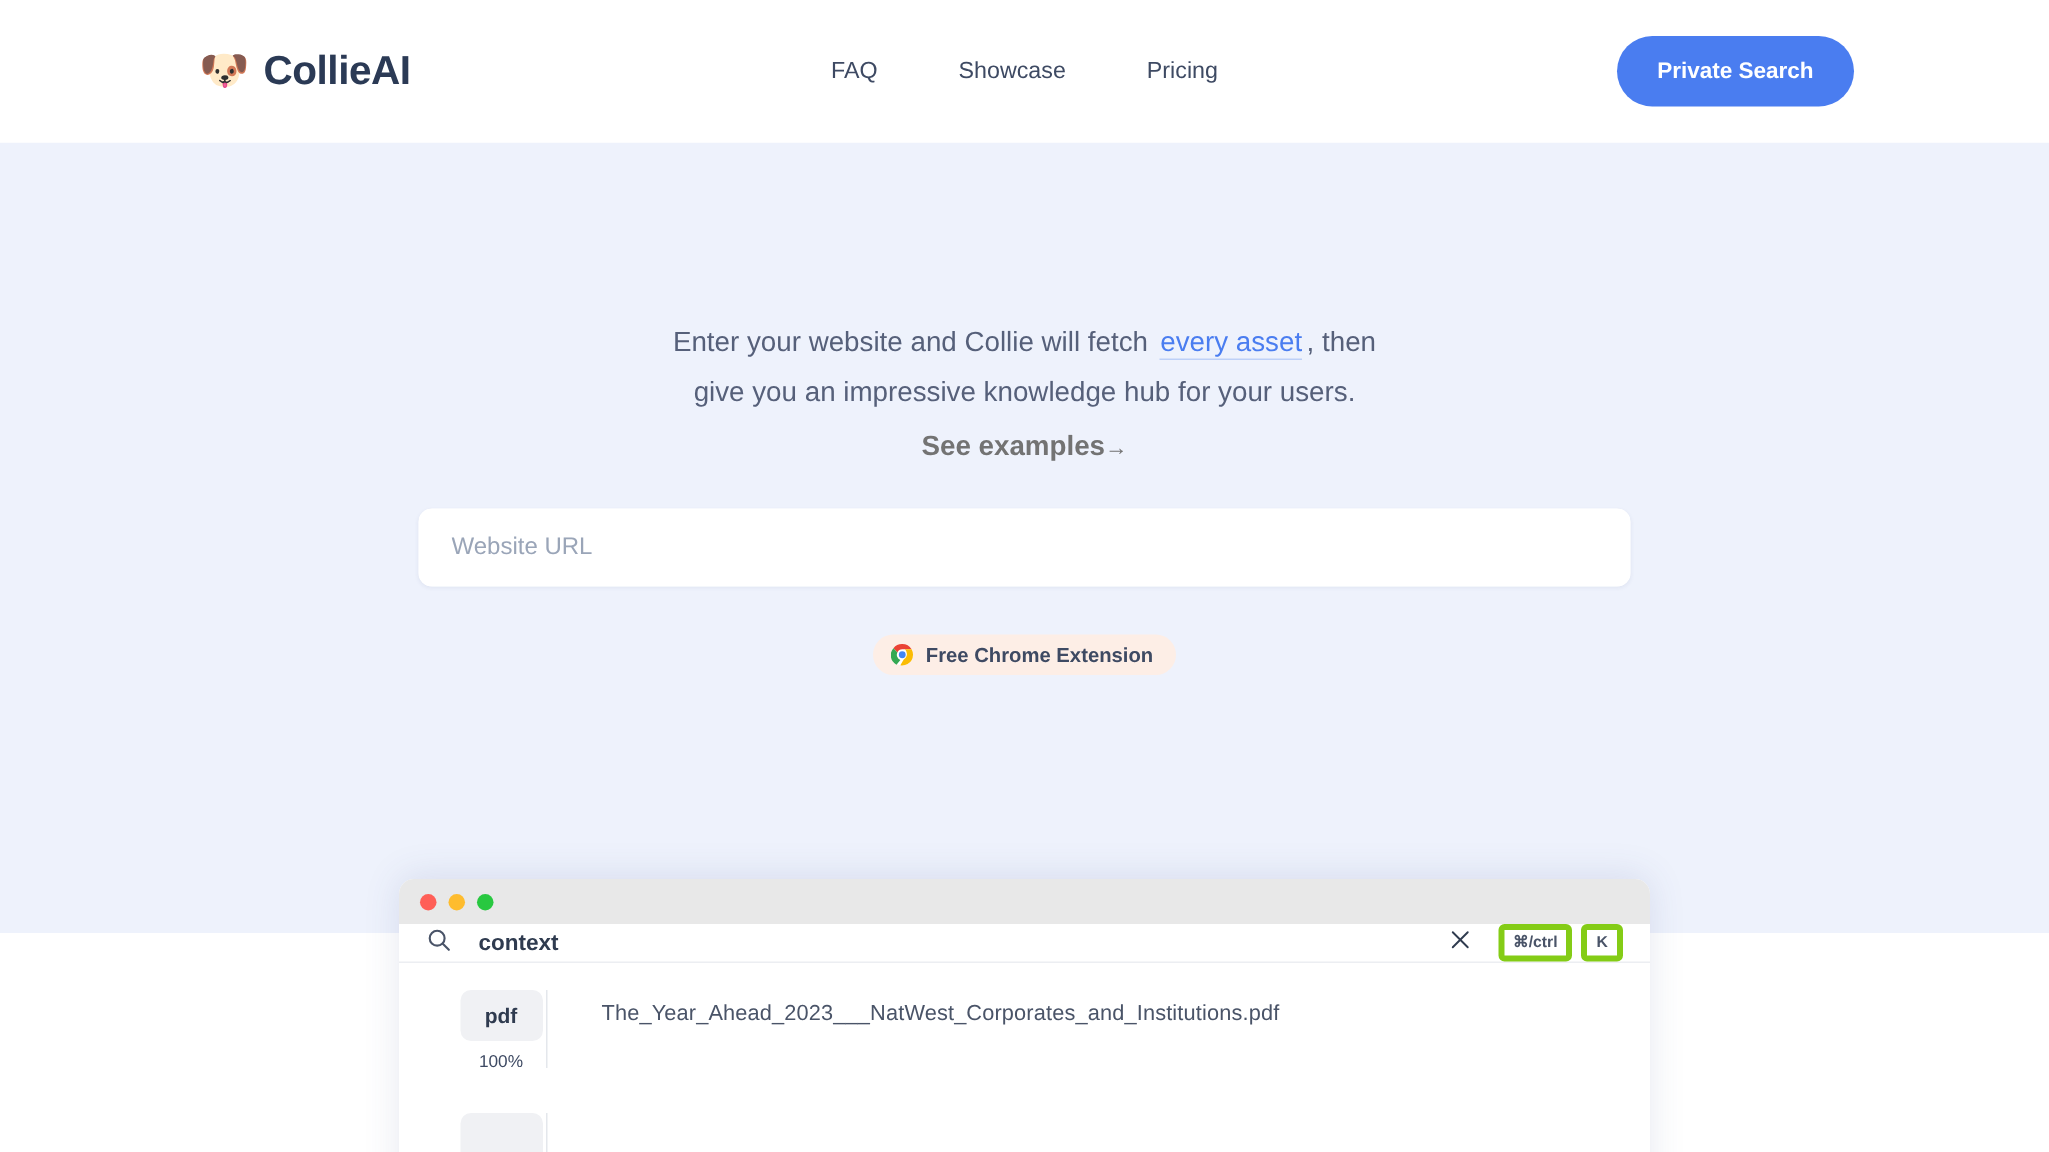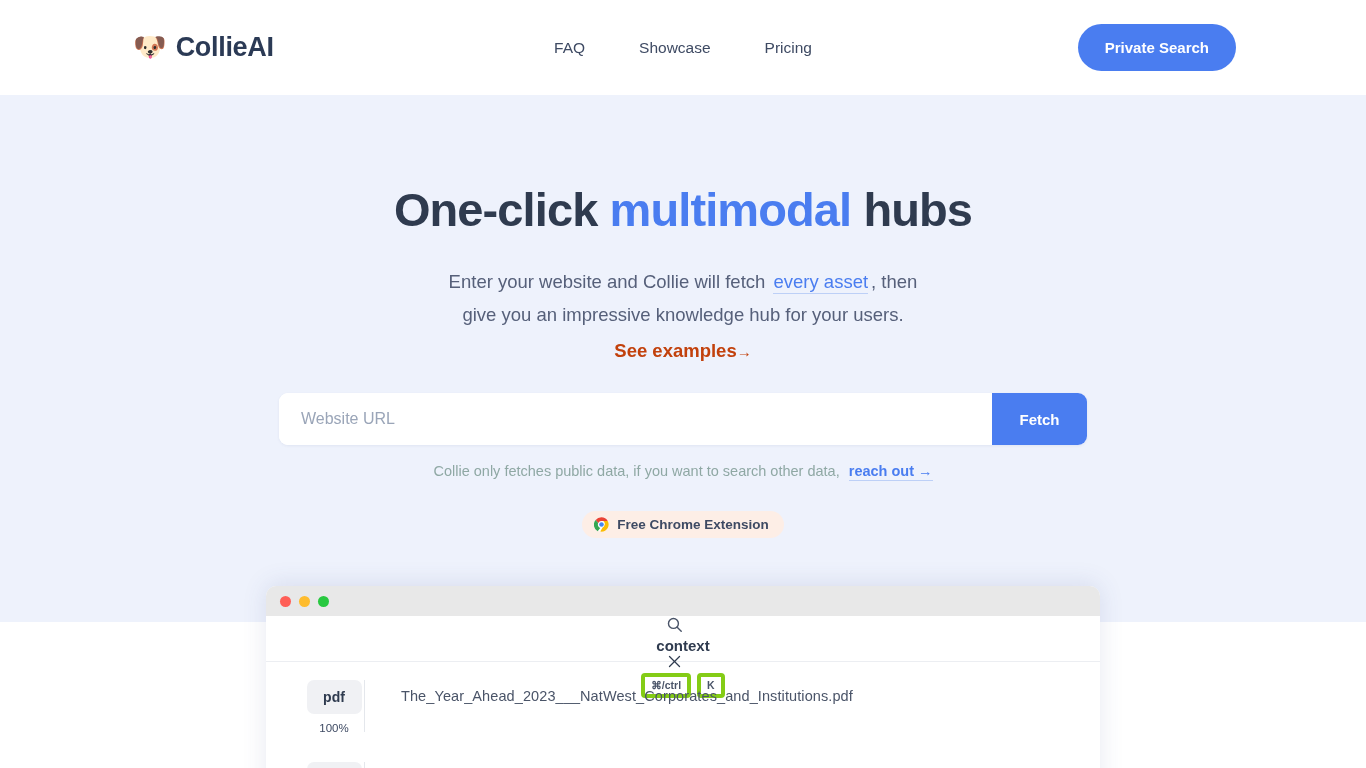--- a/index.html
+++ b/index.html
@@ -111,21 +111,21 @@
     padding-bottom: 1px;
     cursor: pointer;
     margin: 0 3px;
   }
 
   .see-examples {
     display: inline-block;
     margin-top: 9px;
     font-size: 18.5px;
     font-weight: bold;
-    color: #c2410c;
+    color: #737373;
     cursor: pointer;
   }
   .see-examples .arrow { font-weight: normal; font-size: 15px; }
 
   
   .fetch-row {
     margin: 31px auto 0;
     width: 808px;
     height: 52px;
     display: flex;
@@ -210,27 +210,26 @@
     align-items: center;
     padding-left: 14px;
     gap: 8px;
   }
   .dot { width: 11px; height: 11px; border-radius: 50%; }
   .dot.red { background: #ff5f57; }
   .dot.yellow { background: #febc2e; }
   .dot.green { background: #28c840; }
 
   .mockup-search {
-    height: 46px;
+    height: 26px;
     display: flex;
     align-items: center;
     padding: 0 18px;
     border-bottom: 1px solid #eceef2;
     background: #ffffff;
-    flex-direction: column;
   }
   .search-glass { flex-shrink: 0; margin-right: 18px; }
   .search-query {
     flex: 1;
     font-size: 15px;
     color: #2f3b4f;
     font-weight: bold;
   }
   .close-x { margin-right: 18px; cursor: pointer; flex-shrink: 0; }
   .kbd-group { display: flex; gap: 6px; align-items: center; }
@@ -303,48 +302,37 @@
     <span class="nav-item">Showcase</span>
     <span class="nav-item">Pricing</span>
   </nav>
 
   <button class="private-search-btn">Private Search</button>
 </div>
 
 <div class="hero">
   <div class="hero-inner">
 
-    <h1 class="headline">
-      <span>One-click </span><span class="accent">multimodal</span><span> hubs</span>
-    </h1>
 
     <p class="subtitle">
       <span>Enter your website and Collie will fetch</span>
       <span class="link-asset">every asset</span><span>, then</span><br>
       <span>give you an impressive knowledge hub for your users.</span>
     </p>
 
     <div>
       <span class="see-examples">
         <span>See examples</span><span class="arrow">→</span>
       </span>
     </div>
 
     <div class="fetch-row">
       <input class="url-input" type="text" placeholder="Website URL" style="">
-      <button class="fetch-btn">Fetch</button>
     </div>
 
-    <p class="disclaimer">
-      <span>Collie only fetches public data, if you want to search other data,</span>
-      <span class="reach-out">
-        <span>reach out</span>
-        <span class="arrow">→</span>
-      </span>
-    </p>
 
     <div>
       <div class="ext-badge">
         <span>
           <svg class="chrome-icon" viewBox="0 0 48 48" xmlns="http://www.w3.org/2000/svg">
             <circle cx="24" cy="24" r="23" fill="#ffffff"></circle>
             <path d="M24 1a23 23 0 0 1 19.9 11.5H24a11.5 11.5 0 0 0-10.4 6.6L5.2 9.9A23 23 0 0 1 24 1z" fill="#ea4335"></path>
             <path d="M5.2 9.9l8.4 9.2A11.5 11.5 0 0 0 20 35l-8.3 10.3A23 23 0 0 1 5.2 9.9z" fill="#34a853"></path>
             <path d="M43.9 12.5A23 23 0 0 1 24 47c-1.4 0-2.8-.1-4.1-.4L30.3 29a11.5 11.5 0 0 0-.6-16.5h14.2z" fill="#fbbc05"></path>
             <circle cx="24" cy="24" r="9.6" fill="#ffffff"></circle>

